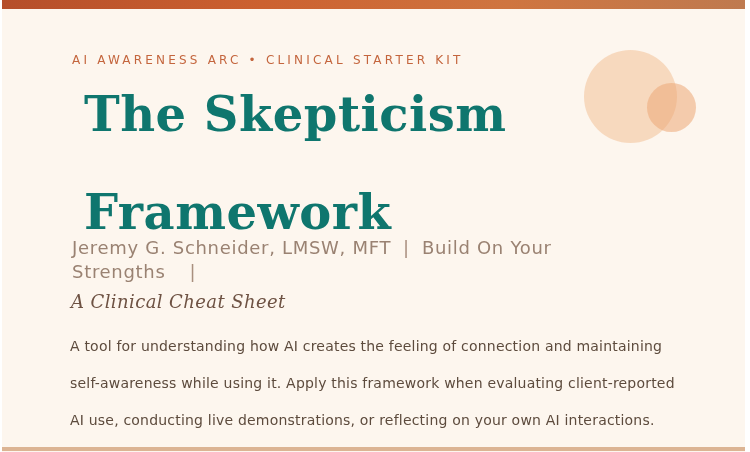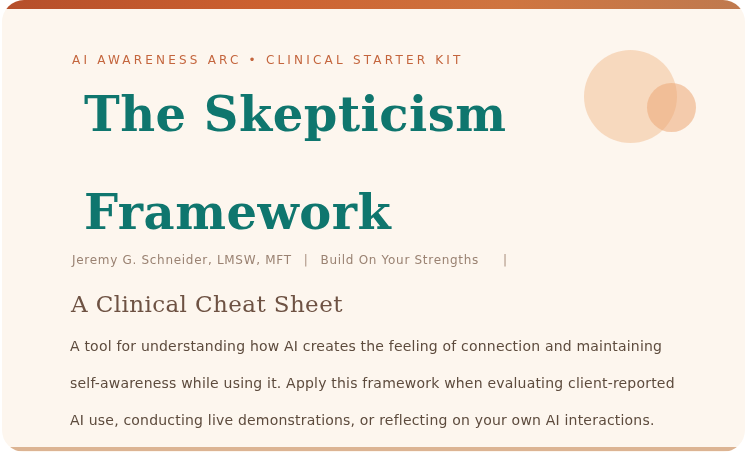--- a/index.html
+++ b/index.html
@@ -12,21 +12,20 @@
     font-family: "DejaVu Sans", "Liberation Sans", sans-serif;
   }
   .page {
     position: absolute;
     top: 0;
     left: 2px;
     right: 5px;
     bottom: 0;
     background: #fdf6ee;
     overflow: hidden;
-    border-radius: 22px;
   }
   .top-bar {
     position: absolute;
     top: 0; left: 0; right: 0;
     height: 9px;
     background: linear-gradient(90deg, #b54e2a 0%, #cc6130 35%, #cf7540 68%, #bf7a4f 100%);
   }
   .bottom-bar {
     position: absolute;
     bottom: 1px; left: 0; right: 0;
@@ -63,35 +62,36 @@
     width: 560px;
     font-family: "DejaVu Serif", "Liberation Serif", serif;
     font-weight: 700;
     font-size: 48px;
     line-height: 98px;
     color: #0f766e;
     letter-spacing: 0.5px;
   }
   .byline {
     position: absolute;
-    left: 70px; top: 248px;
+    left: 70px; top: 236px;
     width: 560px;
-    font-size: 12px;
+    font-size: 18px;
     line-height: 24px;
     letter-spacing: 0.7px;
     color: #9a8272;
   }
   .byline .pipe { margin: 0 12px; color: #a98f7e; }
   .byline .pipe2 { margin-left: 24px; }
   .byline .site { display: block; }
   .subtitle {
     position: absolute;
     left: 69px; top: 291px;
     font-family: "DejaVu Serif", "Liberation Serif", serif;
-    font-size: 23px;
+    font-style: italic;
+    font-size: 18px;
     color: #6e5243;
     letter-spacing: 0.4px;
   }
   .description {
     position: absolute;
     left: 68px; top: 328px;
     margin: 0;
     width: 620px;
     font-size: 14px;
     line-height: 37px;

